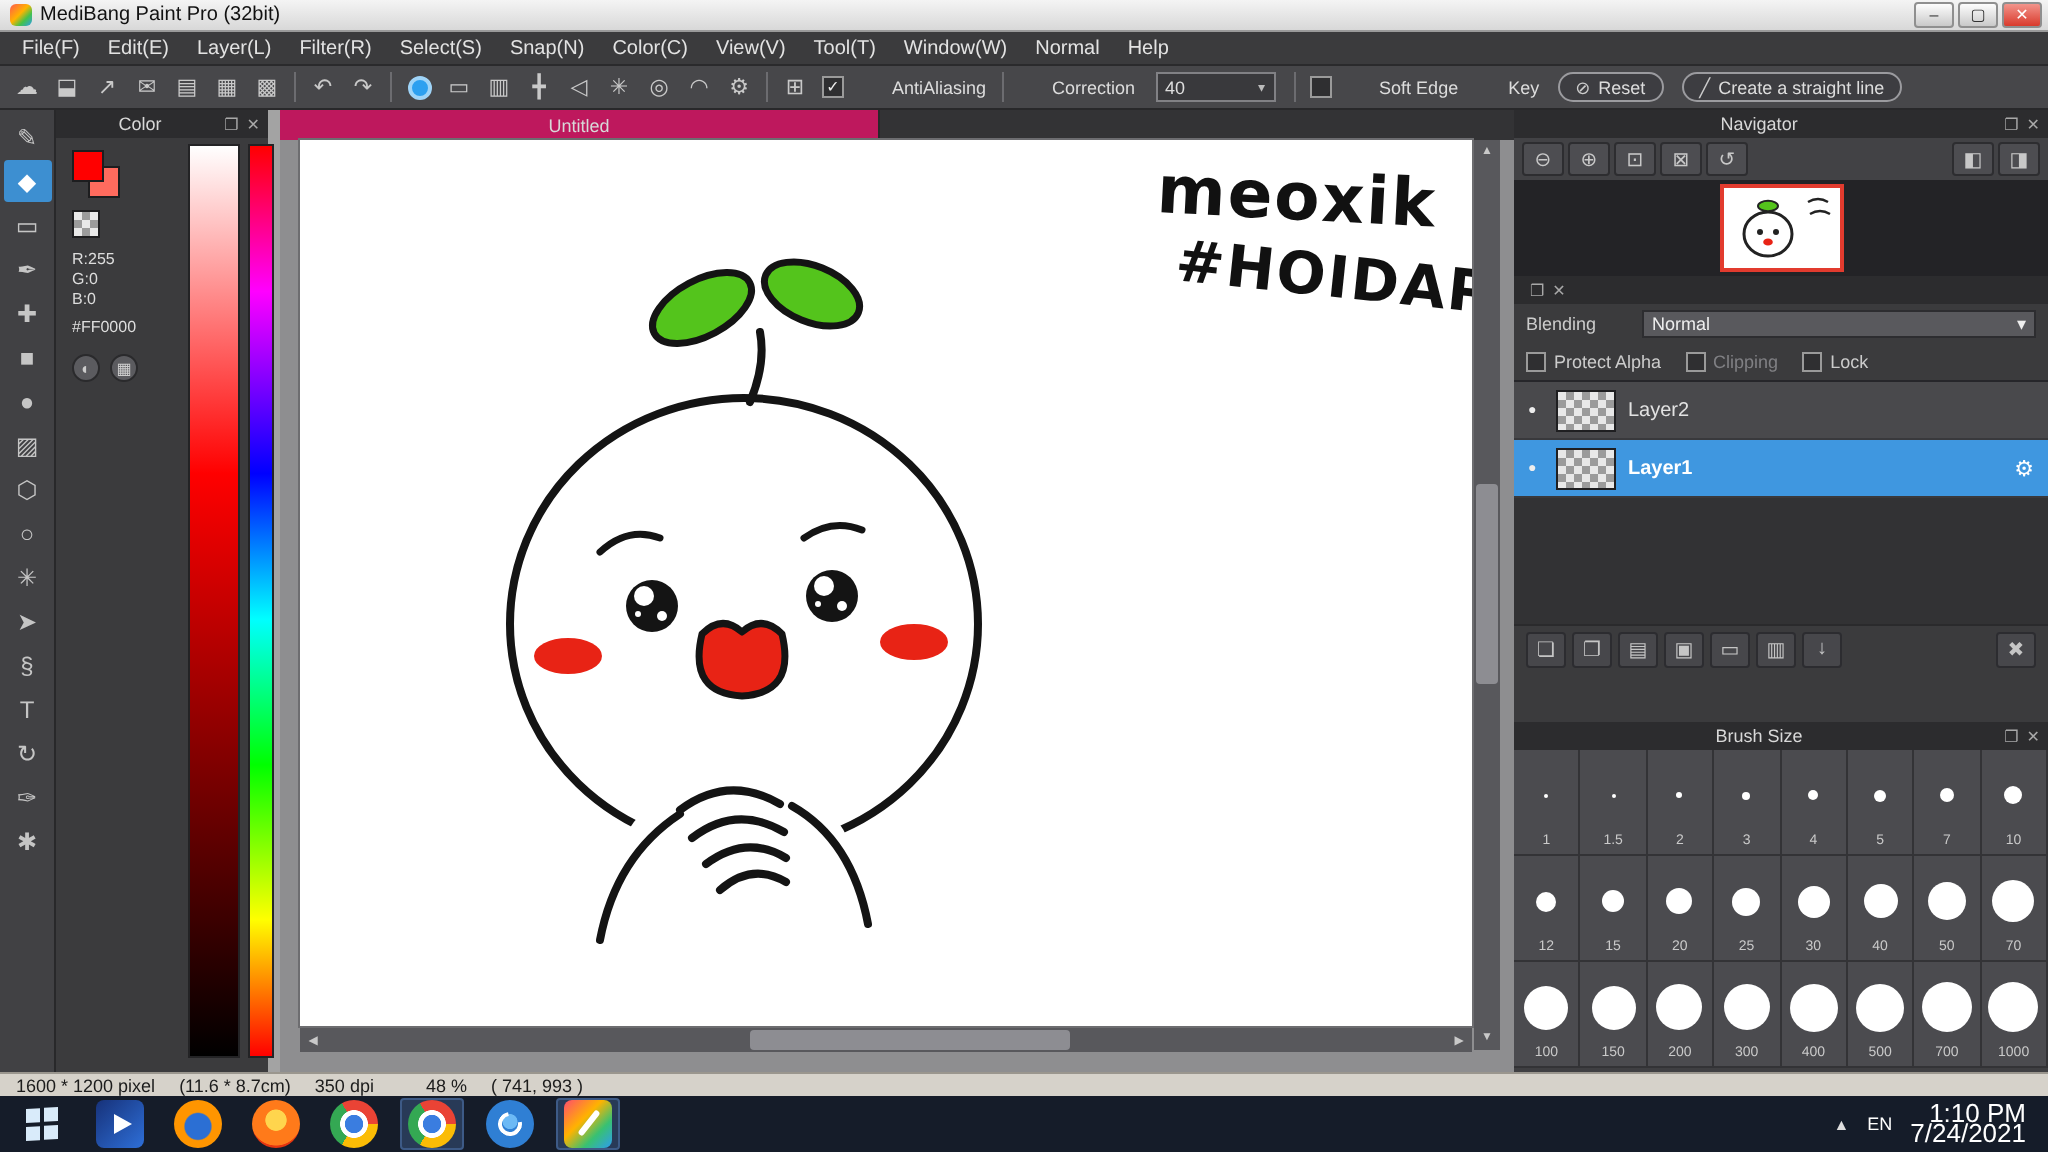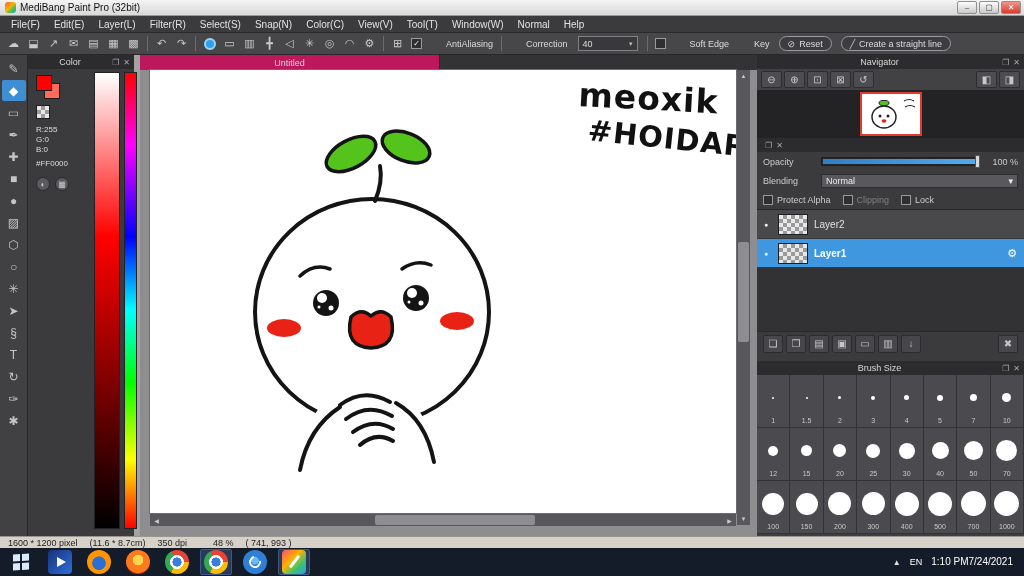--- a/index.html
+++ b/index.html
@@ -128,21 +128,21 @@
   .ic-firefox { border-radius:50%; background:radial-gradient(circle at 50% 55%, #2b6fd4 0 36%, #ff9500 40% 78%, #e86a00 80%); }
   .ic-flame { border-radius:50%; background:radial-gradient(circle at 50% 42%, #ffd54d 0 28%, #ff7a1a 30% 68%, #e53510 70%); }
   .ic-chrome { border-radius:50%; background:radial-gradient(circle at center,#3a7de0 0 26%,#ffffff 28% 40%,transparent 42%),conic-gradient(from -30deg,#ea4335 0 120deg,#fbbc05 0 240deg,#34a853 0 360deg); }
   .ic-ie { border-radius:50%; background:radial-gradient(circle at 50% 45%, #6cb9f5 0 20%, #2f7fd4 22% 80%, #1a5fb0); }
   .ic-ie::after { content:""; position:absolute; inset:6px; border:2.5px solid #fff; border-radius:50%; border-top-color:transparent; transform:rotate(35deg); }
   .ic-mdb { background:linear-gradient(135deg,#ff4d6d,#ffb300 40%,#38c172 70%,#2e9df0); }
   .ic-mdb::after { content:""; position:absolute; width:3px; height:15px; background:#fff; left:11px; top:4px; transform:rotate(38deg); border-radius:2px; }
   .tray { margin-left:auto; display:flex; align-items:center; gap:9px; padding-right:6px; }
   .tray-arrow { font-size:8px; color:#dedede; }
   .lang { font-size:9px; color:#fff; }
-  .clock { display:flex; flex-direction:row; align-items:flex-end; font-size:10px; color:#fff; line-height:10px; }
+  .clock { display:flex; flex-direction:column; align-items:flex-end; font-size:13px; color:#fff; line-height:10px; }
 </style>
 </head>
 <body>
 
 <div class="abs titlebar">
   <div class="app-icon"></div>
   <span class="wtitle">MediBang Paint Pro (32bit)</span>
   <div class="win-controls">
     <div class="wc">–</div>
     <div class="wc">▢</div>
@@ -353,28 +353,20 @@
         </div>
       </div>
     </div>
 
     <div class="layer-panel">
       <div class="phead">
         <span class="pico">❐</span>
         <span class="pico">✕</span>
       </div>
       <div class="lp-row">
-        <span class="lab">Opacity</span>
-        <div class="slider">
-          <div class="sfill"></div>
-          <div class="shandle"></div>
-        </div>
-        <span class="val">100 %</span>
-      </div>
-      <div class="lp-row">
         <span class="lab">Blending</span>
         <div class="bdd">
           <span>Normal</span>
           <span class="arr">▾</span>
         </div>
       </div>
       <div class="lp-row">
         <span class="chkgrp">
           <span class="chk"></span>
           <span class="chklab">Protect Alpha</span>

